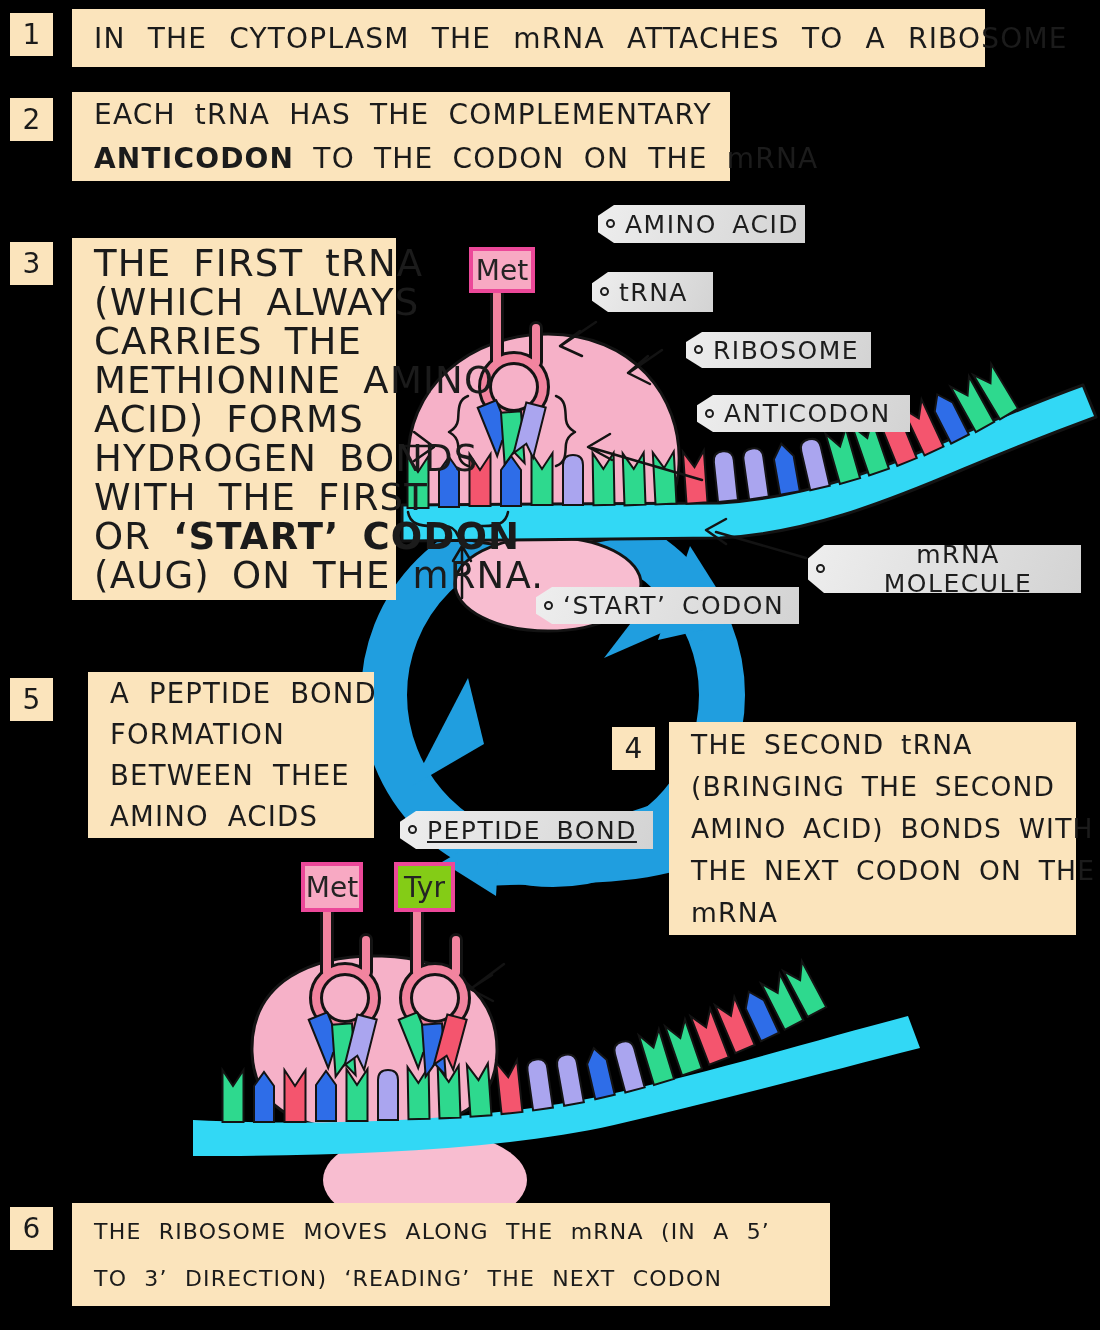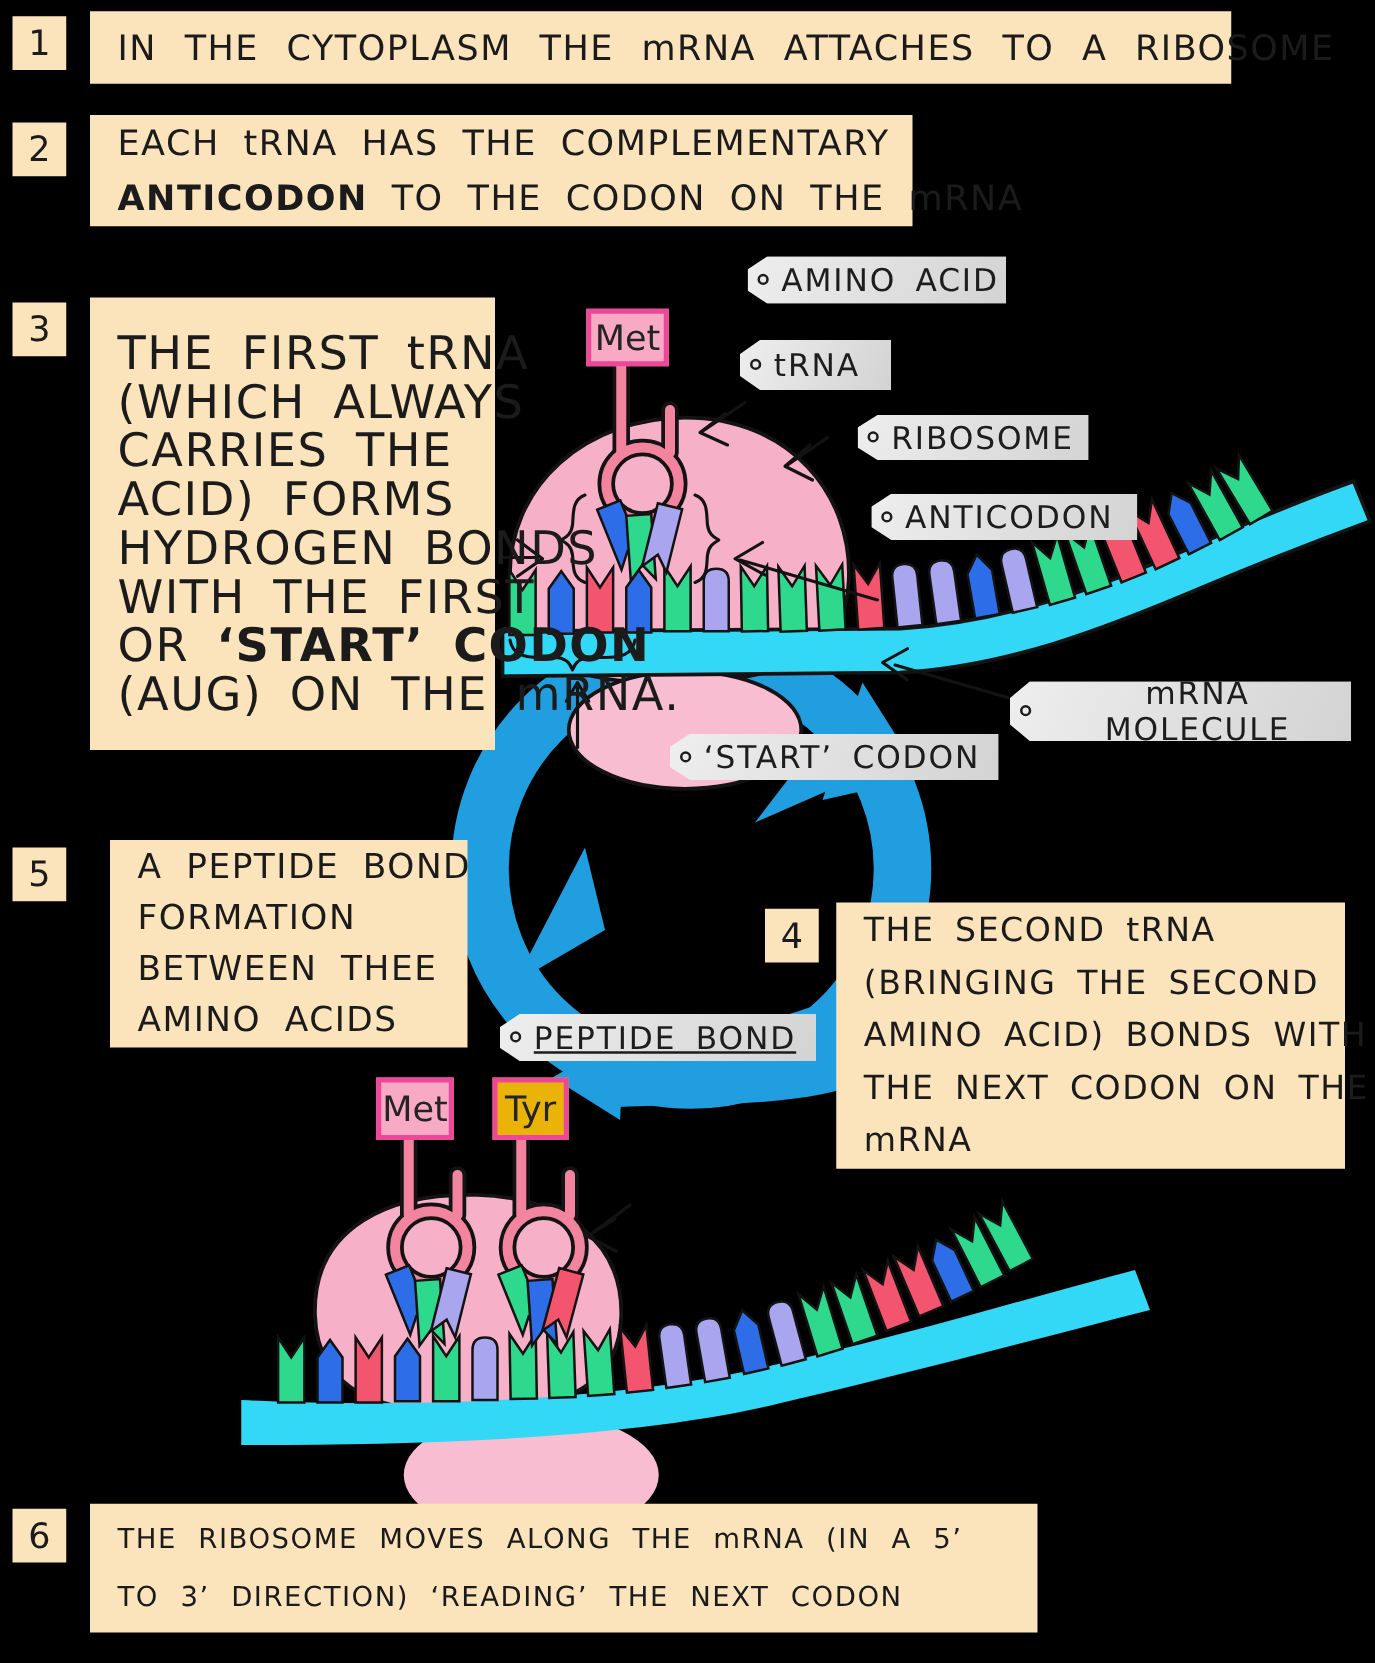--- a/index.html
+++ b/index.html
@@ -33,21 +33,21 @@
   .t-anticodon{left:697px;top:395px;width:186px;height:37px;}
   .t-mrna{left:808px;top:545px;width:246px;height:48px;text-align:center;}
   .t-start{left:536px;top:587px;width:236px;height:37px;}
   .t-peptide{left:400px;top:811px;width:226px;height:38px;text-decoration:underline;}
 
   
   .alabel{position:absolute;display:flex;align-items:center;justify-content:center;
           border:4px solid #ec4899;box-sizing:border-box;font-size:28px;color:#242424;}
   .a-met1{left:469px;top:247px;width:66px;height:46px;background:#f8a9c3;}
   .a-met2{left:301px;top:862px;width:62px;height:50px;background:#f8a9c3;}
-  .a-tyr {left:394px;top:862px;width:61px;height:50px;background:#eab308;}
+  .a-tyr {left:394px;top:862px;width:61px;height:50px;background:#84cc16;}
 
   
   .tb{stroke:#131313;stroke-width:14;stroke-linecap:round;fill:none;}
   .tp{stroke:#f2849f;stroke-width:8;stroke-linecap:round;fill:none;}
   .ink{stroke:#131313;stroke-width:2.5;fill:none;stroke-linecap:round;stroke-linejoin:round;}
 </style>
 </head>
 <body>
 
 <div id="stage">
@@ -192,20 +192,21 @@
       <div class="tline"><span>IN THE CYTOPLASM THE mRNA ATTACHES TO A RIBOSOME</span></div>
     </div>
   <div class="cbox b2">
       <div class="tline"><span>EACH tRNA HAS THE COMPLEMENTARY</span></div>
       <div class="tline"><span class="b">ANTICODON</span><span> TO THE CODON ON THE mRNA</span></div>
     </div>
   <div class="cbox b3">
       <div class="tline"><span>THE FIRST tRNA</span></div>
       <div class="tline"><span>(WHICH ALWAYS</span></div>
       <div class="tline"><span>CARRIES THE</span></div>
+      <div class="tline"><span>METHIONINE AMINO</span></div>
       <div class="tline"><span>ACID) FORMS</span></div>
       <div class="tline"><span>HYDROGEN BONDS</span></div>
       <div class="tline"><span>WITH THE FIRST</span></div>
       <div class="tline"><span>OR </span><span class="b">‘START’ CODON</span></div>
       <div class="tline"><span>(AUG) ON THE mRNA.</span></div>
     </div>
   <div class="cbox b5">
       <div class="tline"><span>A PEPTIDE BOND</span></div>
       <div class="tline"><span>FORMATION</span></div>
       <div class="tline"><span>BETWEEN THEE</span></div>

